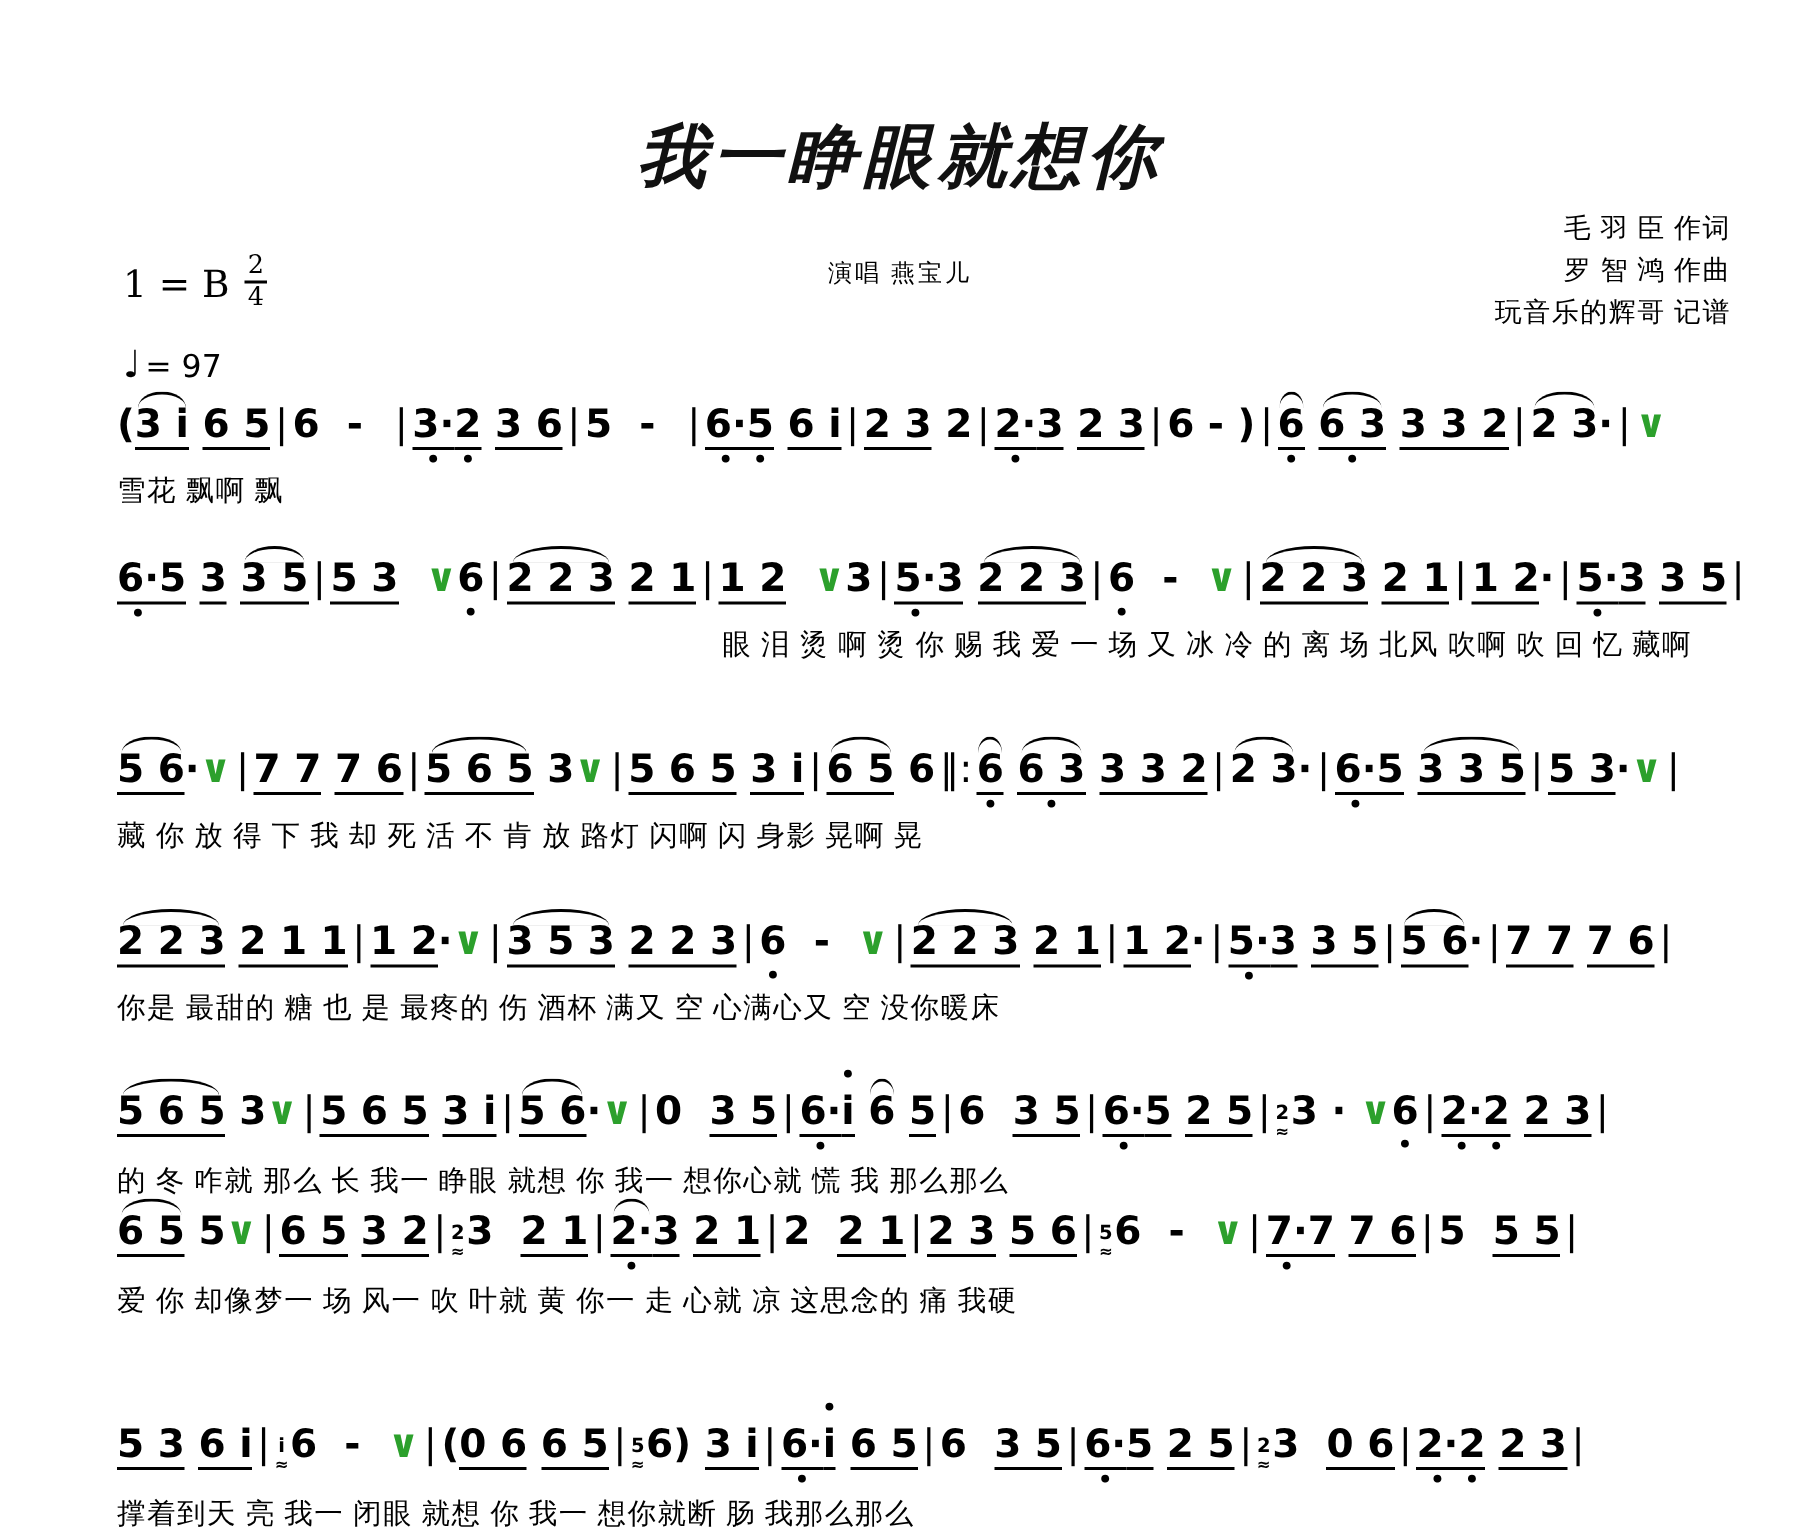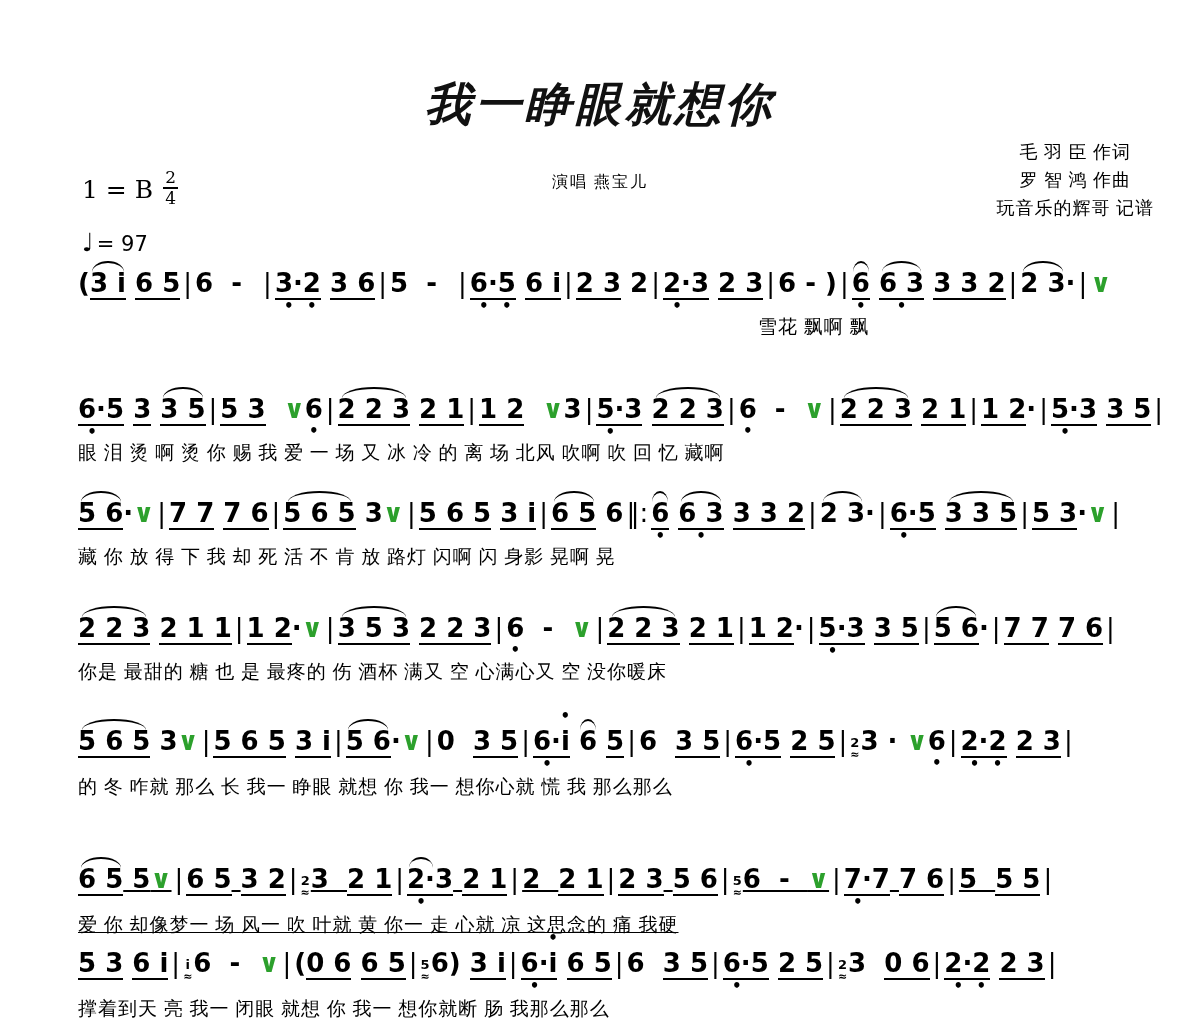--- a/index.html
+++ b/index.html
@@ -42,21 +42,21 @@
     left: 0;
     width: 1200px;
     text-align: center;
     font-size: 16px;
     letter-spacing: 2px;
   }
   .credits {
     position: absolute;
     top: 138px;
     right: 78px;
-    text-align: center;
+    text-align: right;
     font-size: 18px;
     line-height: 28px;
     letter-spacing: 1px;
   }
   .credits div { white-space: nowrap; }
 
   .keysig {
     position: absolute;
     top: 170px;
     left: 82px;
@@ -183,24 +183,24 @@
 
   <div class="tempo">
     <span class="qnote">♩</span>
     <span>= 97</span>
   </div>
 
   <div class="line" style="top:270px;">
     <div class="notes">
       (<span class="u1 slur">3 i</span> <span class="u1">6 5</span><span class="bar">|</span>6 &nbsp;- &nbsp;<span class="bar">|</span><span class="u1 dotD">3·</span><span class="u1 dotD">2</span> <span class="u1">3 6</span><span class="bar">|</span>5 &nbsp;- &nbsp;<span class="bar">|</span><span class="u1 dotD">6·</span><span class="u1 dotD">5</span> <span class="u1">6 i</span><span class="bar">|</span><span class="u1">2 3</span> 2<span class="bar">|</span><span class="u1 dotD">2·</span><span class="u1">3</span> <span class="u1">2 3</span><span class="bar">|</span>6 - )<span class="bar">|</span><span class="u1 slur dotD">6</span> <span class="u1 slur dotD">6 3</span> <span class="u1">3 3 2</span><span class="bar">|</span><span class="slur">2 3</span>·<span class="bar">|</span><span class="green">∨</span>
     </div>
-    <div class="lyrics" style="margin-left:680px;">雪花  飘啊  飘</div>
-  </div>
-
-  <div class="line" style="top:396px;">
+    <div class="lyrics" style="">雪花  飘啊  飘</div>
+  </div>
+
+  <div class="line" style="top:373px;text-align:right;">
     <div class="notes">
       <span class="u1 dotD">6·</span><span class="u1">5</span> <span class="u1">3</span> <span class="u1 slur">3 5</span><span class="bar">|</span><span class="u1">5 3</span> &nbsp;<span class="green">∨</span><span class="dotD">6</span><span class="bar">|</span><span class="u1 slur">2 2 3</span> <span class="u1">2 1</span><span class="bar">|</span><span class="u1">1 2</span> &nbsp;<span class="green">∨</span>3<span class="bar">|</span><span class="u1 dotD">5·</span><span class="u1">3</span> <span class="u1 slur">2 2 3</span><span class="bar">|</span><span class="dotD">6</span> &nbsp;- &nbsp;<span class="green">∨</span><span class="bar">|</span><span class="u1 slur">2 2 3</span> <span class="u1">2 1</span><span class="bar">|</span><span class="u1">1 2</span>·<span class="bar">|</span><span class="u1 dotD">5·</span><span class="u1">3</span> <span class="u1">3 5</span><span class="bar">|</span>
     </div>
     <div class="lyrics">眼 泪 烫 啊  烫  你 赐 我  爱 一 场  又 冰 冷 的 离  场   北风  吹啊 吹   回 忆 藏啊</div>
   </div>
 
   <div class="line" style="top:500px;">
     <div class="notes">
       <span class="u1 slur">5 6</span>·<span class="green">∨</span><span class="bar">|</span><span class="u1">7 7</span> <span class="u1">7 6</span><span class="bar">|</span><span class="u1 slur">5 6 5</span> 3<span class="green">∨</span><span class="bar">|</span><span class="u1">5 6 5</span> <span class="u1">3 i</span><span class="bar">|</span><span class="u1 slur">6 5</span> 6<span class="bar">‖:</span><span class="u1 slur dotD">6</span> <span class="u1 slur dotD">6 3</span> <span class="u1">3 3 2</span><span class="bar">|</span><span class="slur">2 3</span>·<span class="bar">|</span><span class="u1 dotD">6·</span><span class="u1">5</span> <span class="u1 slur">3 3 5</span><span class="bar">|</span><span class="u1">5 3</span>·<span class="green">∨</span><span class="bar">|</span>
     </div>
@@ -217,21 +217,21 @@
   <div class="line" style="top:728px;">
     <div class="notes">
       <span class="u1 slur">5 6 5</span> 3<span class="green">∨</span><span class="bar">|</span><span class="u1">5 6 5</span> <span class="u1">3 i</span><span class="bar">|</span><span class="u1 slur">5 6</span>·<span class="green">∨</span><span class="bar">|</span>0 &nbsp;<span class="u1">3 5</span><span class="bar">|</span><span class="u1 dotD">6·</span><span class="u1 dotU">i</span> <span class="slur">6</span> <span class="u1">5</span><span class="bar">|</span>6 &nbsp;<span class="u1">3 5</span><span class="bar">|</span><span class="u1 dotD">6·</span><span class="u1">5</span> <span class="u1">2 5</span><span class="bar">|</span><span class="tuplet">
           <span class="tnum">2</span>
           <span class="tmark">≈</span>
         </span>3 ·&nbsp;<span class="green">∨</span><span class="dotD">6</span><span class="bar">|</span><span class="u1 dotD">2·</span><span class="u1 dotD">2</span> <span class="u1">2 3</span><span class="bar">|</span>
     </div>
     <div class="lyrics">的   冬 咋就  那么 长   我一  睁眼 就想 你 我一  想你心就  慌  我 那么那么</div>
   </div>
 
-  <div class="line" style="top:866px;text-decoration:underline;">
+  <div class="line" style="top:808px;">
     <div class="notes">
       <span class="u1 slur">6 5</span> 5<span class="green">∨</span><span class="bar">|</span><span class="u1">6 5</span> <span class="u1">3 2</span><span class="bar">|</span><span class="tuplet">
           <span class="tnum">2</span>
           <span class="tmark">≈</span>
         </span>3 &nbsp;<span class="u1">2 1</span><span class="bar">|</span><span class="u1 slur dotD">2·</span><span class="u1">3</span> <span class="u1">2 1</span><span class="bar">|</span>2 &nbsp;<span class="u1">2 1</span><span class="bar">|</span><span class="u1">2 3</span> <span class="u1">5 6</span><span class="bar">|</span><span class="tuplet">
           <span class="tnum">5</span>
           <span class="tmark">≈</span>
         </span>6 &nbsp;- &nbsp;<span class="green">∨</span><span class="bar">|</span><span class="u1 dotD">7·</span><span class="u1">7</span> <span class="u1">7 6</span><span class="bar">|</span>5 &nbsp;<span class="u1">5 5</span><span class="bar">|</span>
     </div>
     <div class="lyrics">爱  你 却像梦一  场 风一 吹  叶就 黄 你一  走  心就  凉   这思念的 痛 我硬</div>

